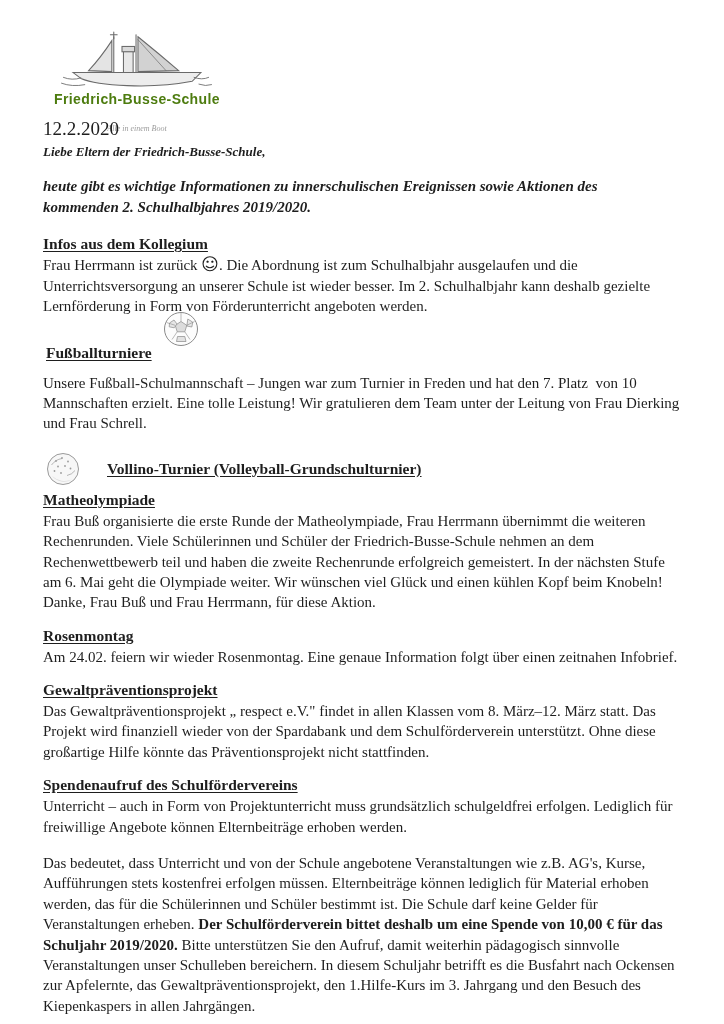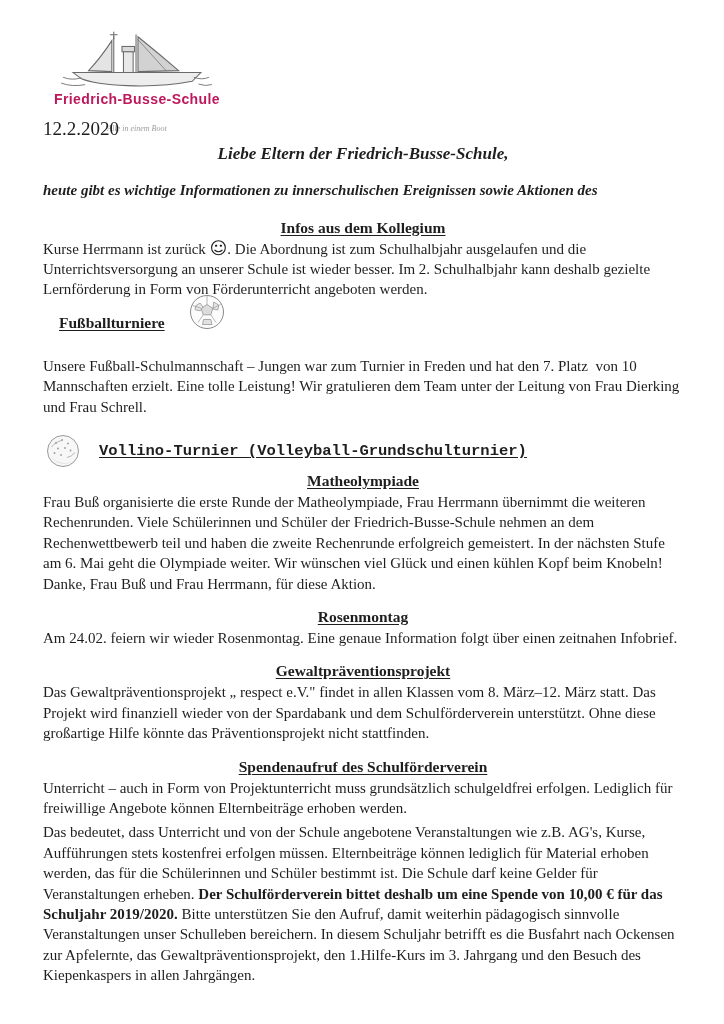--- a/index.html
+++ b/index.html
@@ -11,46 +11,46 @@
     color:#1e1e1e;
     overflow:hidden;
     position:relative;
   }
   
   .header{height:88px;}
   .logo{width:180px;text-align:center;margin-left:4px;}
   .logo svg{display:block;margin:0 auto;}
   .logo-name{
     font-family:"Liberation Sans",sans-serif;
-    font-size:14px;font-weight:bold;color:#be185d;letter-spacing:.4px;
+    font-size:14px;font-weight:bold;color:#4d7c0f;letter-spacing:.4px;
     margin-top:1px;
   }
   .logo-tagline{
     font-style:italic;font-size:8px;color:#9a9a9a;margin-top:17px;
   }
   .date-line{text-align:left;font-size:19px;margin:0 0 4px 0;}
-  .salutation{font-size:17px;font-weight:bold;font-style:italic;margin:2px 0 15px 0;text-align:center;}
+  .salutation{font-size:13px;font-weight:bold;font-style:italic;margin:2px 0 15px 0;}
   .intro{font-size:15px;font-weight:bold;font-style:italic;line-height:1.38;margin:16px 0 18px 0;}
   
   h2.sec{
     font-size:15.5px;font-weight:bold;margin:0 0 2px 0;
-    text-decoration:underline;text-underline-offset:2px;text-align:center;
+    text-decoration:underline;text-underline-offset:2px;
   }
   p.body{font-size:15px;line-height:1.36;margin:0 0 14px 0;white-space:pre-wrap;}
   .smiley{font-family:"DejaVu Sans",sans-serif;font-size:17px;line-height:1;}
   .bold{font-weight:bold;}
   
   .fussball-row{display:flex;align-items:flex-end;margin:8px 0 8px 0;height:34px;}
-  .fussball-row h2{margin:16px;}
+  .fussball-row h2{margin:3px;}
   .fussball-row .ball{transform:translateY(-16px);margin-left:6px;}
   .fussball-body{margin-left:12px;margin-right:6px;line-height:1.47;margin-bottom:18px;}
   
   .vollino-row{display:flex;align-items:center;margin:0 0 1px 0;}
   .vollino-row .ball{margin-right:12px;}
-  .vollino-row h2{margin:4px;font-family:Liberation Mono, monospace;}
+  .vollino-row h2{margin:12px;}
 </style>
 </head>
 <body>
 
 <div class="page">
 
   <div class="header">
     <div class="logo">
       <svg width="160" height="60" viewBox="0 0 160 62">
         <g stroke="#6a6a6a" fill="none" stroke-width="1.1" stroke-linecap="round">
@@ -79,24 +79,25 @@
       <div class="logo-tagline">Alle in einem Boot</div>
     </div>
   </div>
 
   <div class="date-line">12.2.2020</div>
 
   <div class="salutation">Liebe Eltern der Friedrich-Busse-Schule,</div>
 
   <div class="intro">
     <span>heute gibt es wichtige Informationen zu  innerschulischen Ereignissen sowie Aktionen des</span><br>
+    <span>kommenden 2. Schulhalbjahres 2019/2020.</span>
   </div>
 
   <h2 class="sec">Infos aus dem Kollegium</h2>
-  <p class="body"><span>Kurse Herrmann ist zurück </span><span class="smiley">☺</span><span>. Die Abordnung ist zum Schulhalbjahr ausgelaufen und die Unterrichtsversorgung an unserer Schule ist wieder besser. Im 2. Schulhalbjahr kann deshalb gezielte Lernförderung in Form von Förderunterricht angeboten werden.</span></p>
+  <p class="body"><span>Frau Herrmann ist zurück </span><span class="smiley">☺</span><span>. Die Abordnung ist zum Schulhalbjahr ausgelaufen und die Unterrichtsversorgung an unserer Schule ist wieder besser. Im 2. Schulhalbjahr kann deshalb gezielte Lernförderung in Form von Förderunterricht angeboten werden.</span></p>
 
   <div class="fussball-row">
     <h2 class="sec">Fußballturniere</h2>
     <svg class="ball" width="40" height="40" viewBox="0 0 40 40">
       <circle cx="20" cy="20" r="16.5" stroke="#8a8a8a" stroke-width="1" fill="#fcfcfc"></circle>
       <g stroke="#8a8a8a" stroke-width="0.7" fill="#dcdcdc">
         <path d="M20,12.5 L25.8,16.3 L23.8,22.8 L16.2,22.8 L14.2,16.3 Z"></path>
         <path d="M8.5,14 L13,11 L16,15 L13.2,18.8 L8.2,17.8 Z" fill="#e6e6e6"></path>
         <path d="M26.8,10 L31.8,13.2 L30.8,18 L25.8,17 Z" fill="#e6e6e6"></path>
         <path d="M16.5,27.5 L23.8,27.5 L25,32.5 L15.5,32.5 Z" fill="#e2e2e2"></path>
@@ -136,17 +137,17 @@
 
   <h2 class="sec">Matheolympiade</h2>
   <p class="body">Frau Buß organisierte die erste Runde der Matheolympiade, Frau Herrmann übernimmt die weiteren Rechenrunden. Viele Schülerinnen und Schüler der Friedrich-Busse-Schule nehmen an dem Rechenwettbewerb teil und haben die zweite Rechenrunde erfolgreich gemeistert. In der nächsten Stufe am 6. Mai geht die Olympiade weiter. Wir wünschen viel Glück und einen kühlen Kopf beim Knobeln! Danke, Frau Buß und Frau Herrmann, für diese Aktion.</p>
 
   <h2 class="sec">Rosenmontag</h2>
   <p class="body">Am 24.02. feiern wir wieder Rosenmontag. Eine genaue Information folgt über einen zeitnahen Infobrief.</p>
 
   <h2 class="sec">Gewaltpräventionsprojekt</h2>
   <p class="body">Das Gewaltpräventionsprojekt „ respect e.V." findet in allen Klassen vom 8. März–12. März statt. Das Projekt wird finanziell wieder von der Spardabank und dem Schulförderverein unterstützt. Ohne diese großartige Hilfe könnte das Präventionsprojekt nicht stattfinden.</p>
 
-  <h2 class="sec">Spendenaufruf des Schulförderverein</h2>
-  <p class="body" style="margin-bottom:4px;">Unterricht – auch in Form von Projektunterricht muss grundsätzlich schulgeldfrei erfolgen. Lediglich für freiwillige Angebote können Elternbeiträge erhoben werden.</p>
+  <h2 class="sec">Spendenaufruf des Schulfördervereins</h2>
+  <p class="body" style="margin-bottom:16px;">Unterricht – auch in Form von Projektunterricht muss grundsätzlich schulgeldfrei erfolgen. Lediglich für freiwillige Angebote können Elternbeiträge erhoben werden.</p>
   <p class="body" style="margin-bottom:0;"><span>Das bedeutet, dass Unterricht und von der Schule angebotene Veranstaltungen wie z.B. AG's, Kurse, Aufführungen stets kostenfrei erfolgen müssen. Elternbeiträge können lediglich für Material erhoben werden, das für die Schülerinnen und Schüler bestimmt ist. Die Schule darf keine Gelder für Veranstaltungen erheben. </span><span class="bold">Der Schulförderverein bittet deshalb um eine Spende von 10,00 € für das Schuljahr 2019/2020.</span><span> Bitte unterstützen Sie den Aufruf, damit weiterhin pädagogisch sinnvolle Veranstaltungen unser Schulleben bereichern. In diesem Schuljahr betrifft es die Busfahrt nach Ockensen zur Apfelernte, das Gewaltpräventionsprojekt, den 1.Hilfe-Kurs im 3. Jahrgang und den Besuch des Kiepenkaspers in allen Jahrgängen.</span></p>
 
 </div>
 
 </body></html>

